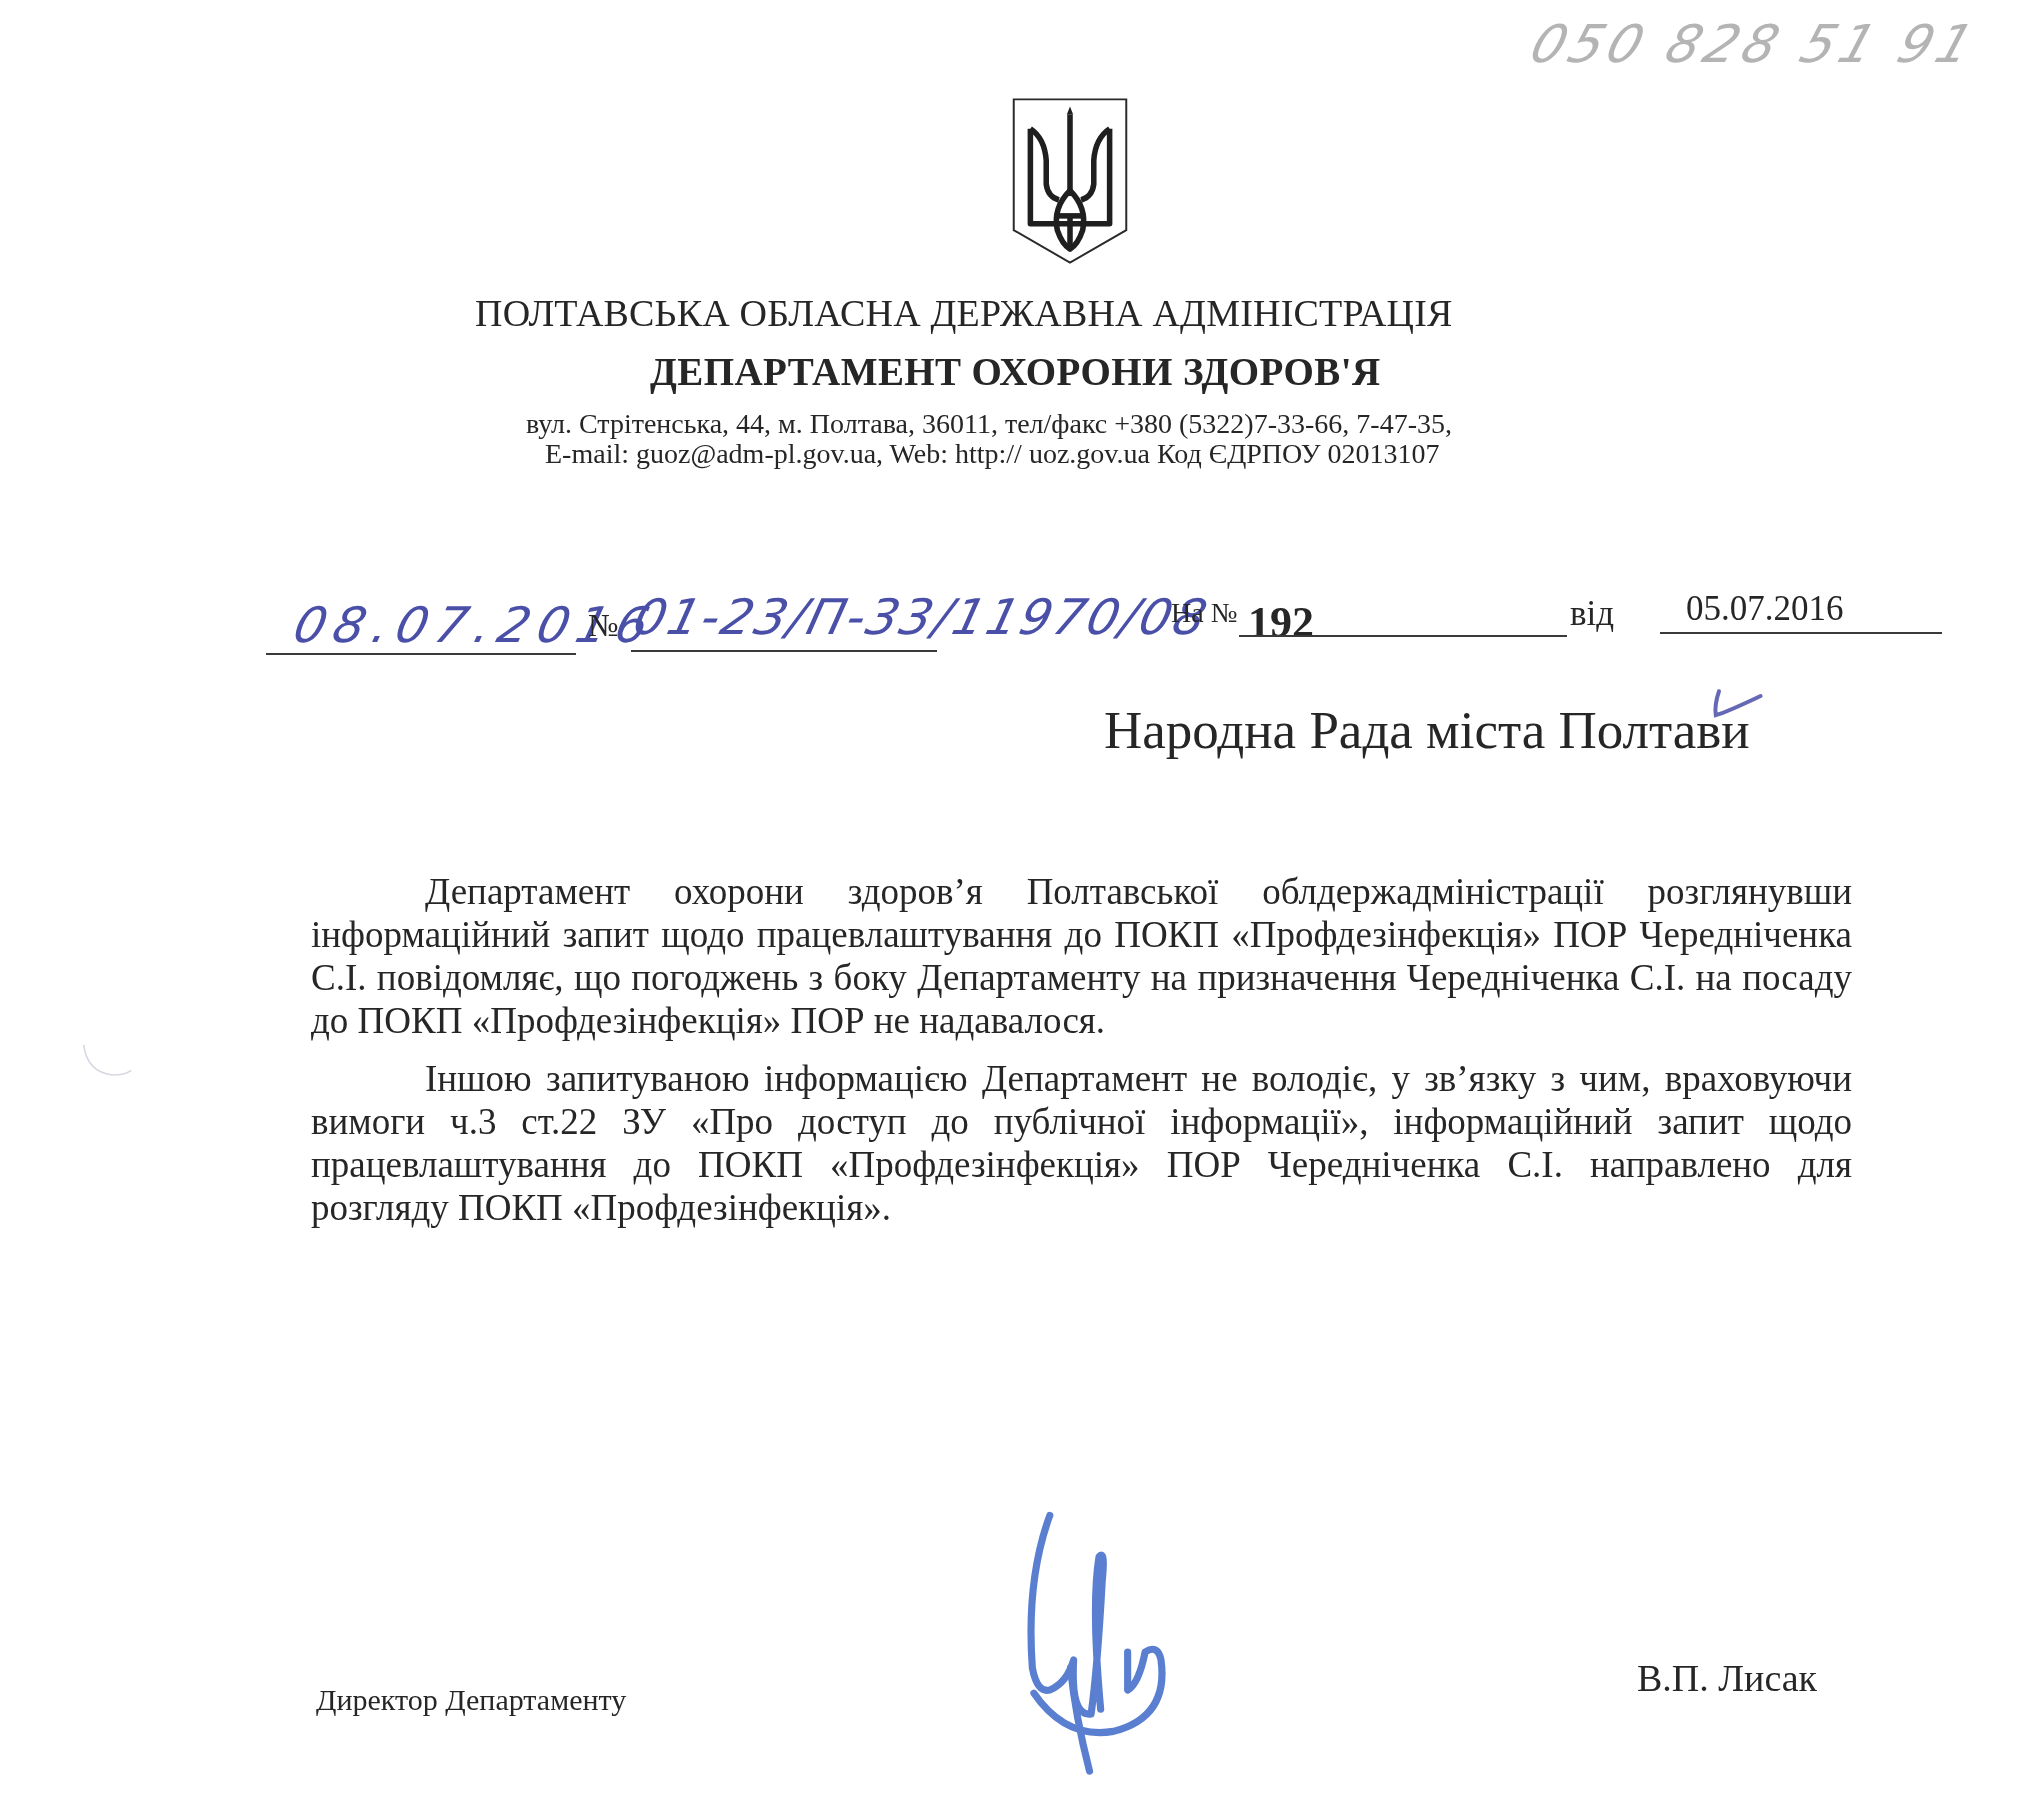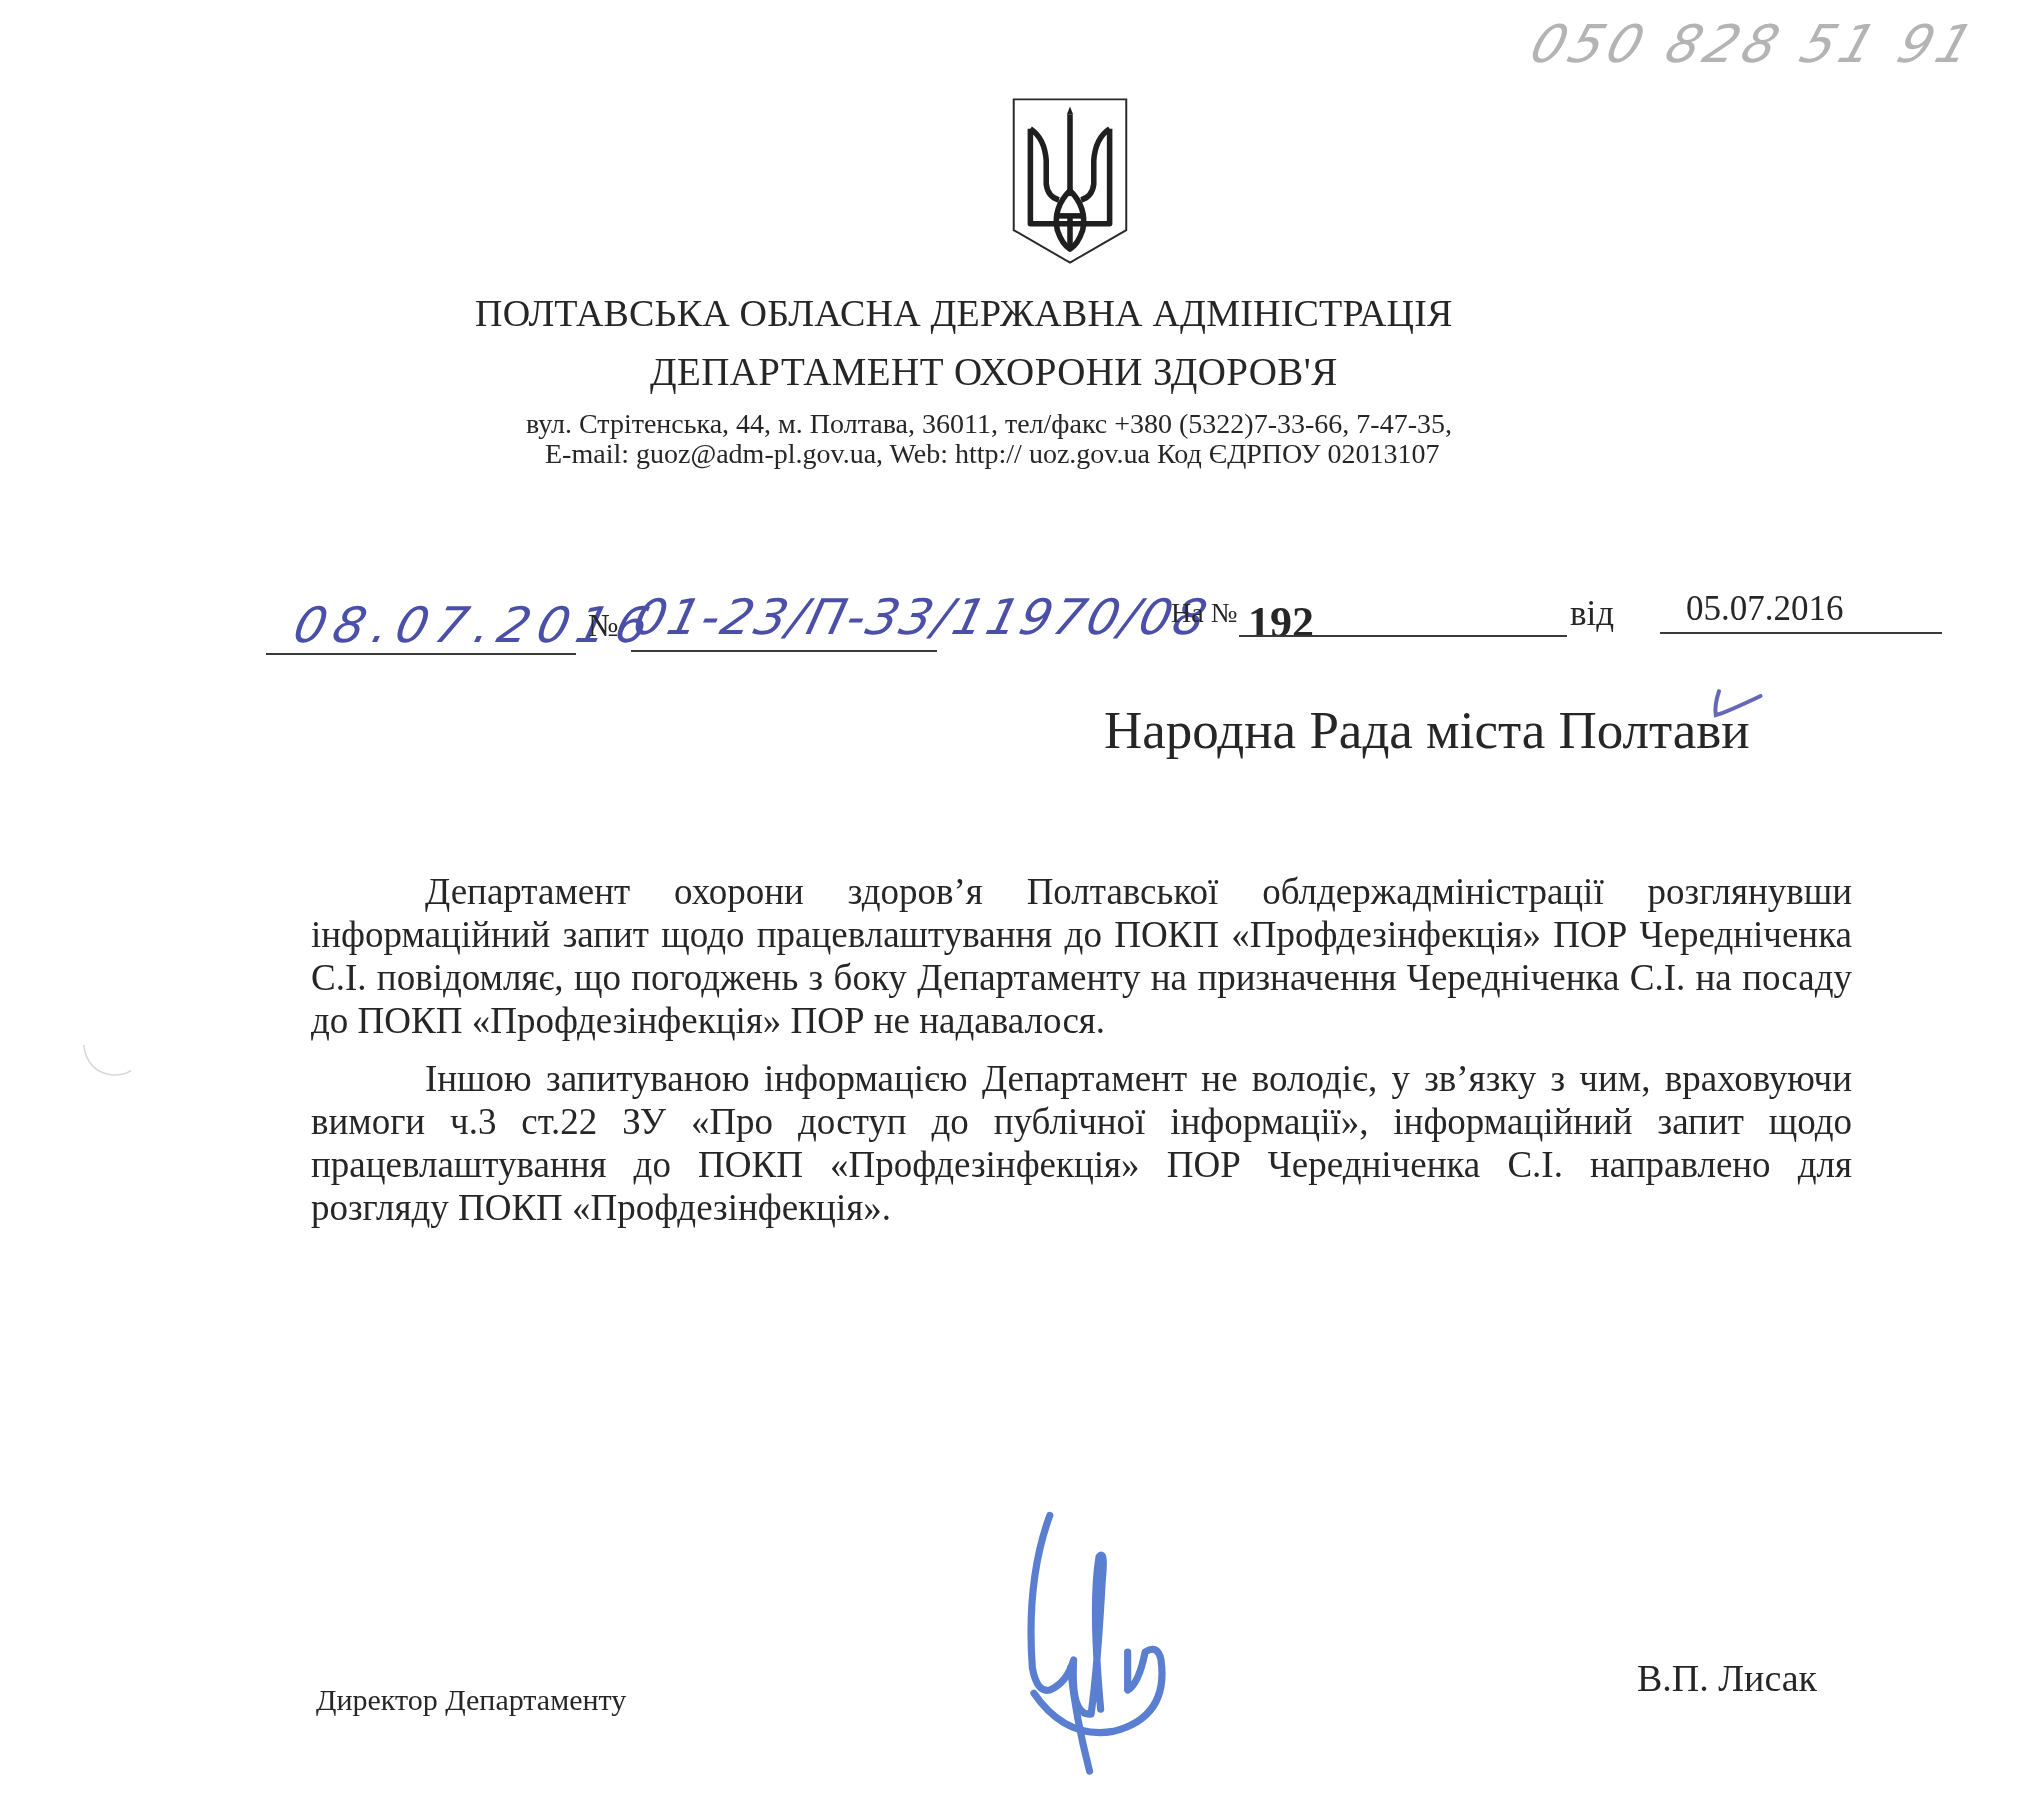--- a/index.html
+++ b/index.html
@@ -4,21 +4,21 @@
 <style>
   html, body { margin:0; padding:0; background:#ffffff; }
   body { width:2026px; height:1814px; position:relative; overflow:hidden;
          font-family:"Liberation Serif", "DejaVu Serif", serif; color:#262626; }
   .abs { position:absolute; white-space:nowrap; }
   .hand { font-family:"DejaVu Sans", sans-serif; font-style:italic; }
   .phone { left:1533px; top:14.3px; font-size:52px; color:#b4b4b4; letter-spacing:4.8px;
            transform:skewX(-18deg); font-weight:300; }
   .coat { left:1011px; top:97px; width:118px; height:168px; }
   .h1 { left:475px; top:291px; font-size:38px; letter-spacing:0.2px; }
-  .h2 { left:650px; top:349px; font-size:39px; font-weight:normal; letter-spacing:0.4px; }
+  .h2 { left:650px; top:349px; font-size:39px; font-weight:bold; letter-spacing:0.4px; }
   .addr1 { left:526px; top:408px; font-size:28px; }
   .addr2 { left:545px; top:438px; font-size:28px; }
   .reg-line { position:absolute; height:1.6px; background:#3a3a3a; }
   .hand-blue { color:#4a4fa8; font-size:49px; transform:skewX(-14deg); }
   .regdate { left:295px; top:597px; letter-spacing:8px; }
   .regnum { left:635px; top:589px; letter-spacing:2.4px; }
   .num-sign { left:588px; top:607px; font-size:32px; }
   .na { left:1171px; top:597px; font-size:28px;font-family:Liberation Serif, serif; }
   .na-val { left:1248px; top:597px; font-size:44px;font-weight:bold; }
   .vid { left:1570px; top:594px; font-size:35px; }

